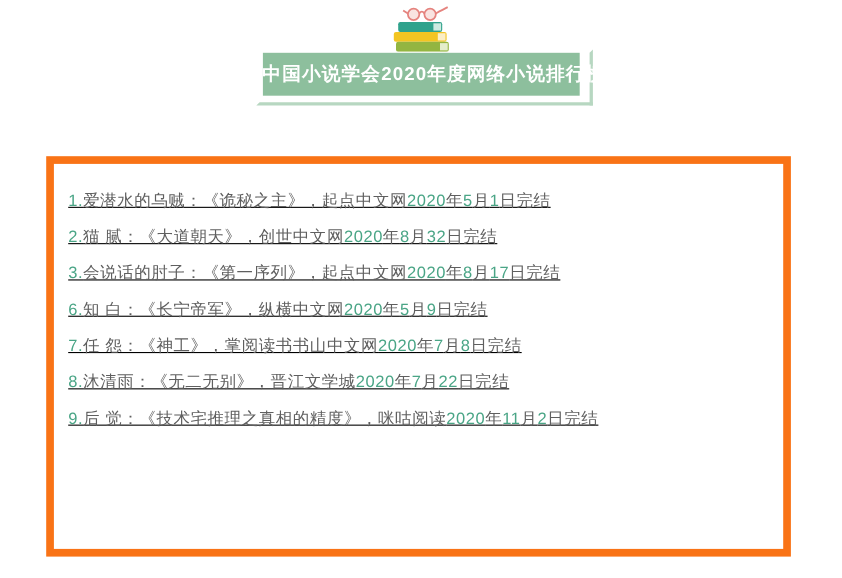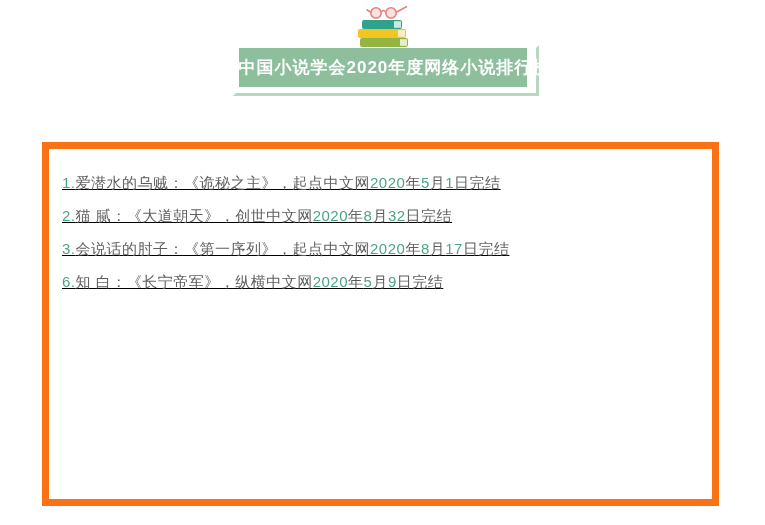--- a/index.html
+++ b/index.html
@@ -81,15 +81,18 @@
   <div class="banner-wrap">
     <div class="banner-frame"></div>
     <div class="banner">中国小说学会2020年度网络小说排行榜</div>
   </div>
 
   <div class="list-box">
       <div class="row"><span class="num">1.</span><span>爱潜水的乌贼：《诡秘之主》，起点中文网</span><span class="num">2020</span><span>年</span><span class="num">5</span><span>月</span><span class="num">1</span><span>日完结</span></div>
       <div class="row"><span class="num">2.</span><span>猫 腻：《大道朝天》，创世中文网</span><span class="num">2020</span><span>年</span><span class="num">8</span><span>月</span><span class="num">32</span><span>日完结</span></div>
       <div class="row"><span class="num">3.</span><span>会说话的肘子：《第一序列》，起点中文网</span><span class="num">2020</span><span>年</span><span class="num">8</span><span>月</span><span class="num">17</span><span>日完结</span></div>
       <div class="row"><span class="num">6.</span><span>知 白：《长宁帝军》，纵横中文网</span><span class="num">2020</span><span>年</span><span class="num">5</span><span>月</span><span class="num">9</span><span>日完结</span></div>
+      <div class="row"><span class="num">7.</span><span>任 怨：《神工》，掌阅读书书山中文网</span><span class="num">2020</span><span>年</span><span class="num">7</span><span>月</span><span class="num">8</span><span>日完结</span></div>
+      <div class="row"><span class="num">8.</span><span>沐清雨：《无二无别》，晋江文学城</span><span class="num">2020</span><span>年</span><span class="num">7</span><span>月</span><span class="num">22</span><span>日完结</span></div>
+      <div class="row"><span class="num">9.</span><span>后 觉：《技术宅推理之真相的精度》，咪咕阅读</span><span class="num">2020</span><span>年</span><span class="num">11</span><span>月</span><span class="num">2</span><span>日完结</span></div>
     </div>
 
 </div>
 
 </body></html>

